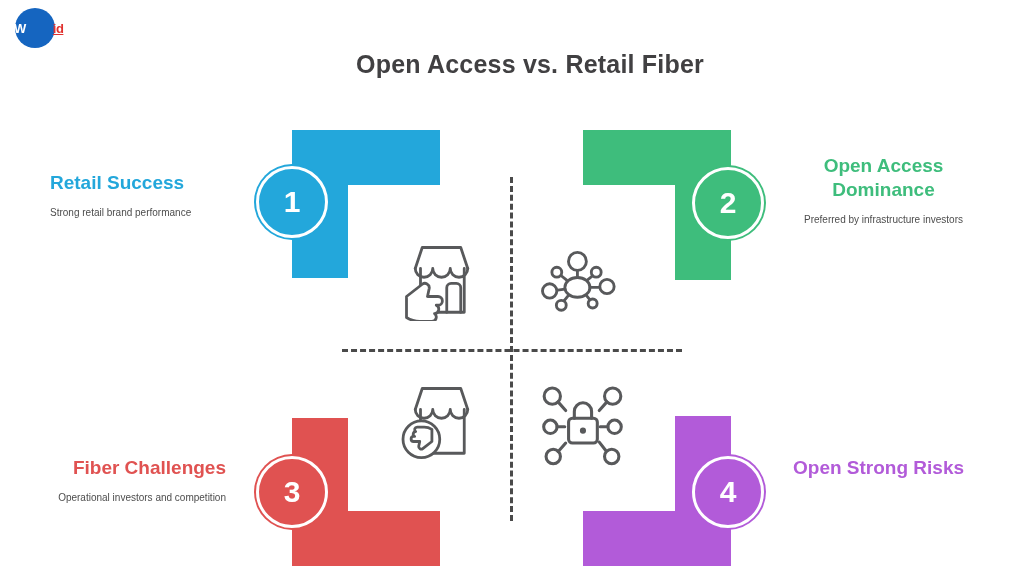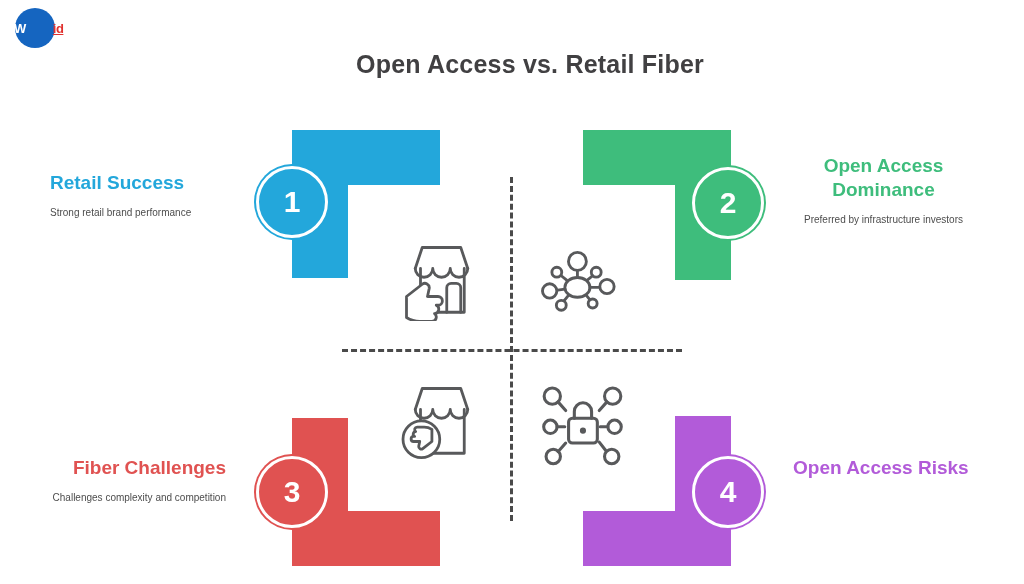--- a/index.html
+++ b/index.html
@@ -95,30 +95,30 @@
       <div class="q-desc">Preferred by infrastructure investors</div>
     </div>
   </div>
 
   <div class="q3" style="--c: #E05251;">
     <div class="bar vbar"></div>
     <div class="bar hbar"></div>
     <div class="badge">3</div>
     <div class="textblock">
       <div class="q-title">Fiber Challenges</div>
-      <div class="q-desc">Challenges complexity and competition</div>
+      <div class="q-desc">Operational investors and competition</div>
     </div>
   </div>
 
   <div class="q4" style="--c: #B25BD9;">
     <div class="bar vbar"></div>
     <div class="bar hbar"></div>
     <div class="badge">4</div>
     <div class="textblock">
-      <div class="q-title">Open Access Risks</div>
+      <div class="q-title">Open Strong Risks</div>
     </div>
   </div>
 
   <div class="icon icon-store-up">
     <svg viewBox="0 0 96 96" fill="none" stroke="currentColor" stroke-width="3.2" stroke-linecap="round" stroke-linejoin="round">
       <path d="M28,36 V86 H78 V36"></path>
       <path d="M58,86 V58 a5,5 0 0 1 5,-5 h6 a5,5 0 0 1 5,5 V86"></path>
       <path d="M22,36 L30,12 H74 L82,36"></path>
       <path d="M22,36 a10,10 0 0 0 20,0 a10,10 0 0 0 20,0 a10,10 0 0 0 20,0"></path>
       <path fill="#ffffff" d="M12,92 V68 L30,54 a5,5 0 0 1 8,4.5 L36,68 h12 a5,5 0 0 1 0,10 h-2 a5,5 0 0 1 -2,9.5 a5,5 0 0 1 -3,9 h-14 c-6,0 -11,-2 -15,-4.5 Z"></path>

